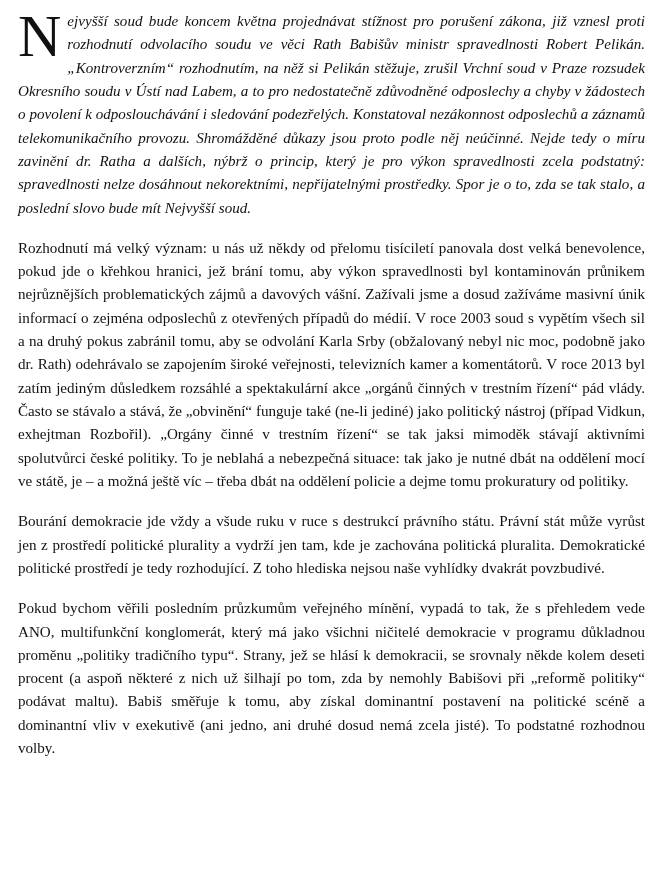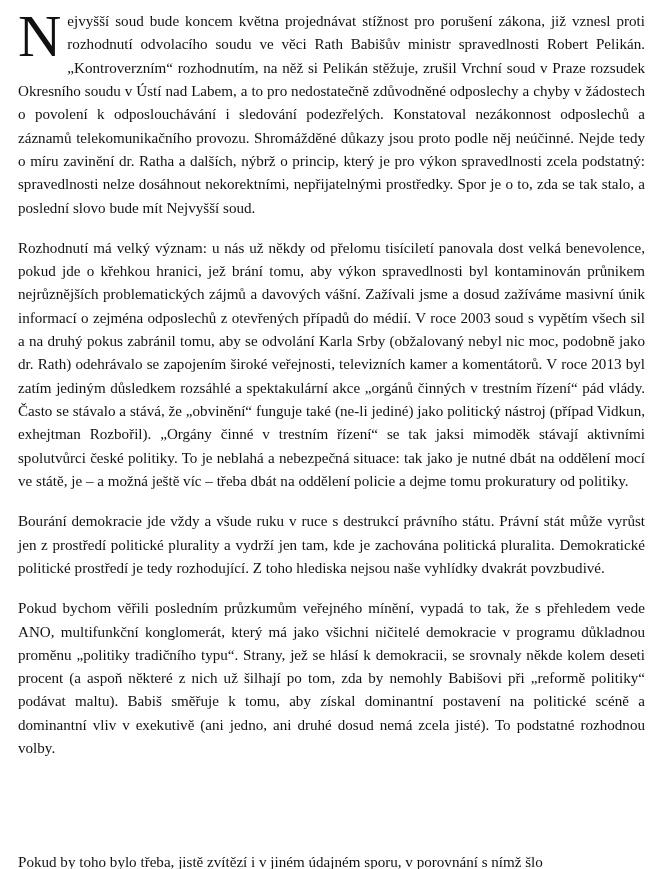--- a/index.html
+++ b/index.html
@@ -45,20 +45,21 @@
     font-family: "Liberation Serif", serif;
     font-size: 60px;
     line-height: 0.82;
     padding: 2px 4px 0 0;
     margin: 0 2px 0 0;
     font-weight: 400;
     color: #111111;
   }
   .para.lead .body-text {
     display: block;
+    font-style: italic;
   }
   .cut {
     position: absolute;
     left: 18px;
     right: 18px;
     bottom: 0;
     height: 16px;
     overflow: hidden;
     font-size: 15.1px;
     line-height: 1.545;
@@ -83,16 +84,13 @@
     </p>
 
     <p class="para">Rozhodnutí má velký význam: u nás už někdy od přelomu tisíciletí panovala dost velká benevolence, pokud jde o křehkou hranici, jež brání tomu, aby výkon spravedlnosti byl kontaminován průnikem nejrůznějších problematických zájmů a davových vášní. Zažívali jsme a dosud zažíváme masivní únik informací o zejména odposlechů z otevřených případů do médií. V roce 2003 soud s vypětím všech sil a na druhý pokus zabránil tomu, aby se odvolání Karla Srby (obžalovaný nebyl nic moc, podobně jako dr. Rath) odehrávalo se zapojením široké veřejnosti, televizních kamer a komentátorů. V roce 2013 byl zatím jediným důsledkem rozsáhlé a spektakulární akce „orgánů činných v trestním řízení“ pád vlády. Často se stávalo a stává, že „obvinění“ funguje také (ne-li jediné) jako politický nástroj (případ Vidkun, exhejtman Rozbořil). „Orgány činné v trestním řízení“ se tak jaksi mimoděk stávají aktivními spolutvůrci české politiky. To je neblahá a nebezpečná situace: tak jako je nutné dbát na oddělení mocí ve státě, je – a možná ještě víc – třeba dbát na oddělení policie a dejme tomu prokuratury od politiky.</p>
 
     <p class="para">Bourání demokracie jde vždy a všude ruku v ruce s destrukcí právního státu. Právní stát může vyrůst jen z prostředí politické plurality a vydrží jen tam, kde je zachována politická pluralita. Demokratické politické prostředí je tedy rozhodující. Z toho hlediska nejsou naše vyhlídky dvakrát povzbudivé.</p>
 
     <p class="para">Pokud bychom věřili posledním průzkumům veřejného mínění, vypadá to tak, že s přehledem vede ANO, multifunkční konglomerát, který má jako všichni ničitelé demokracie v programu důkladnou proměnu „politiky tradičního typu“. Strany, jež se hlásí k demokracii, se srovnaly někde kolem deseti procent (a aspoň některé z nich už šilhají po tom, zda by nemohly Babišovi při „reformě politiky“ podávat maltu). Babiš směřuje k tomu, aby získal dominantní postavení na politické scéně a dominantní vliv v exekutivě (ani jedno, ani druhé dosud nemá zcela jisté). To podstatné rozhodnou volby.</p>
 
   </div>
 
-  <div class="cut">
-    <span class="cut-inner">Pokud by toho bylo třeba, jistě zvítězí i v jiném údajném sporu, v porovnání s nímž šlo</span>
-  </div>
 </div>
 
 </body></html>

